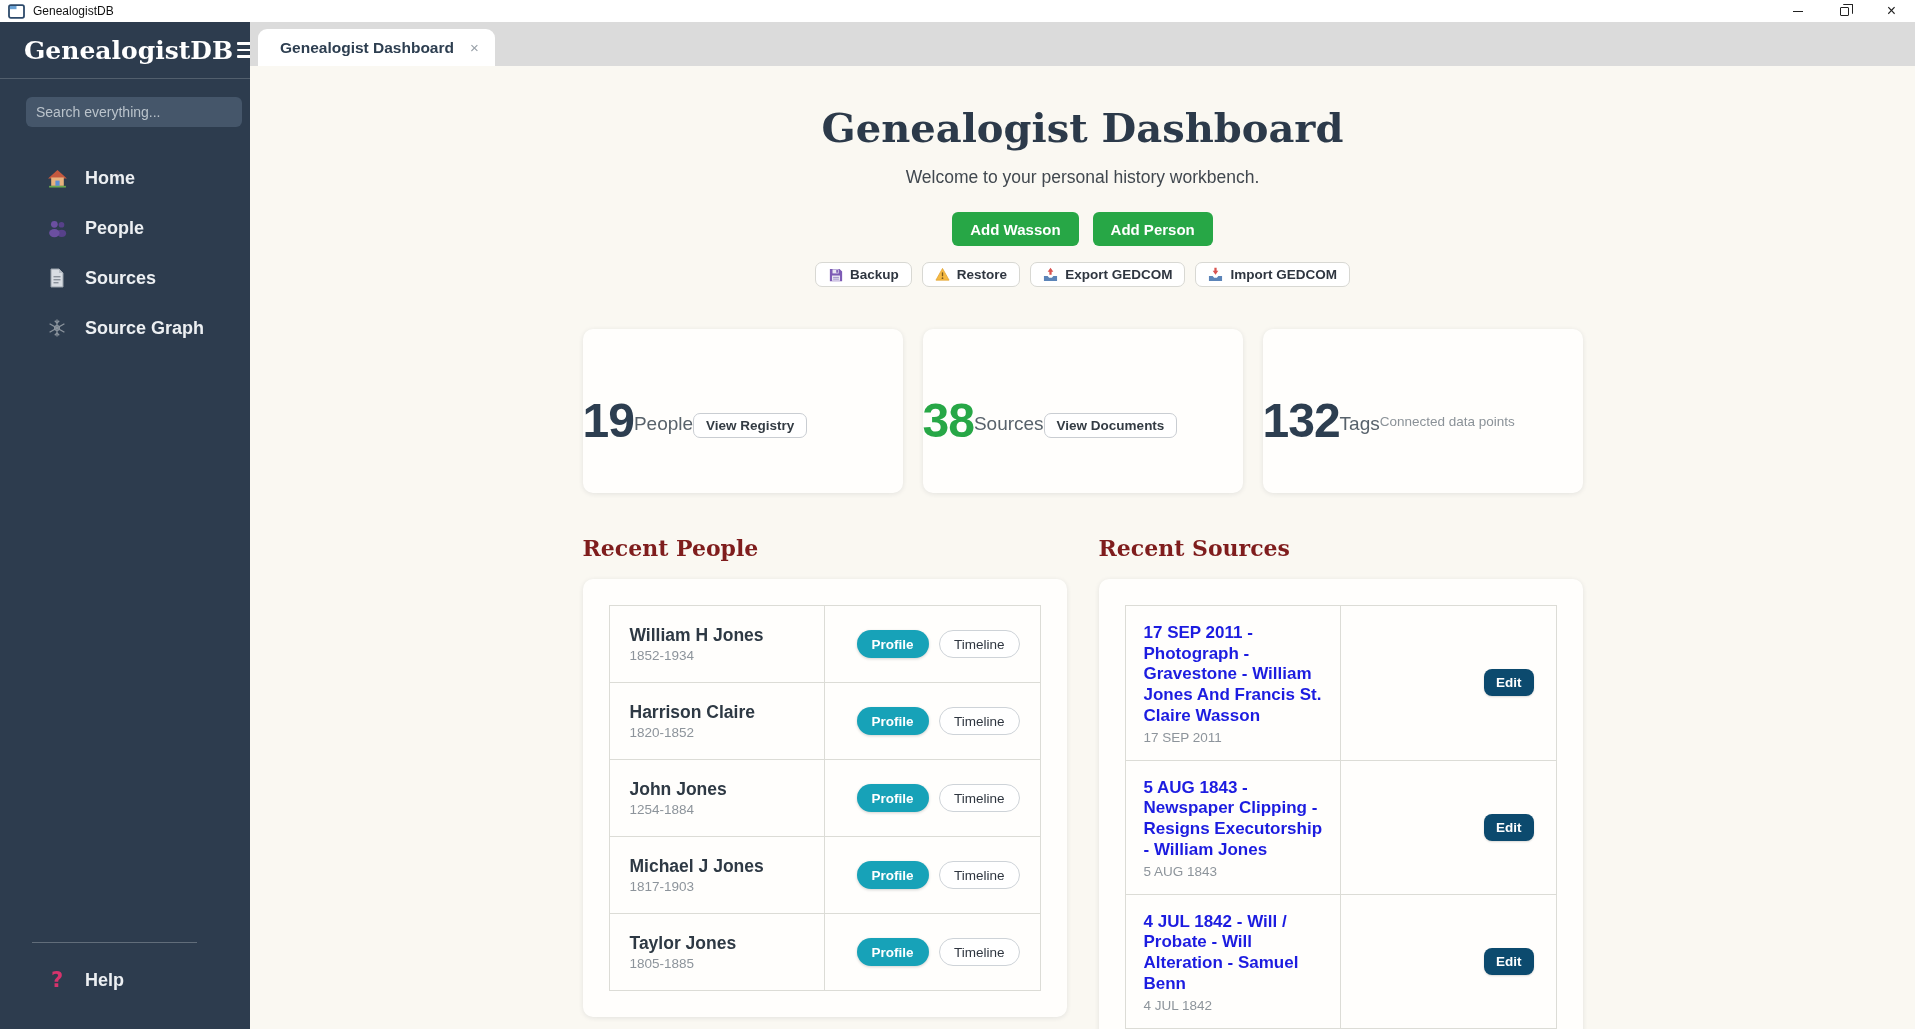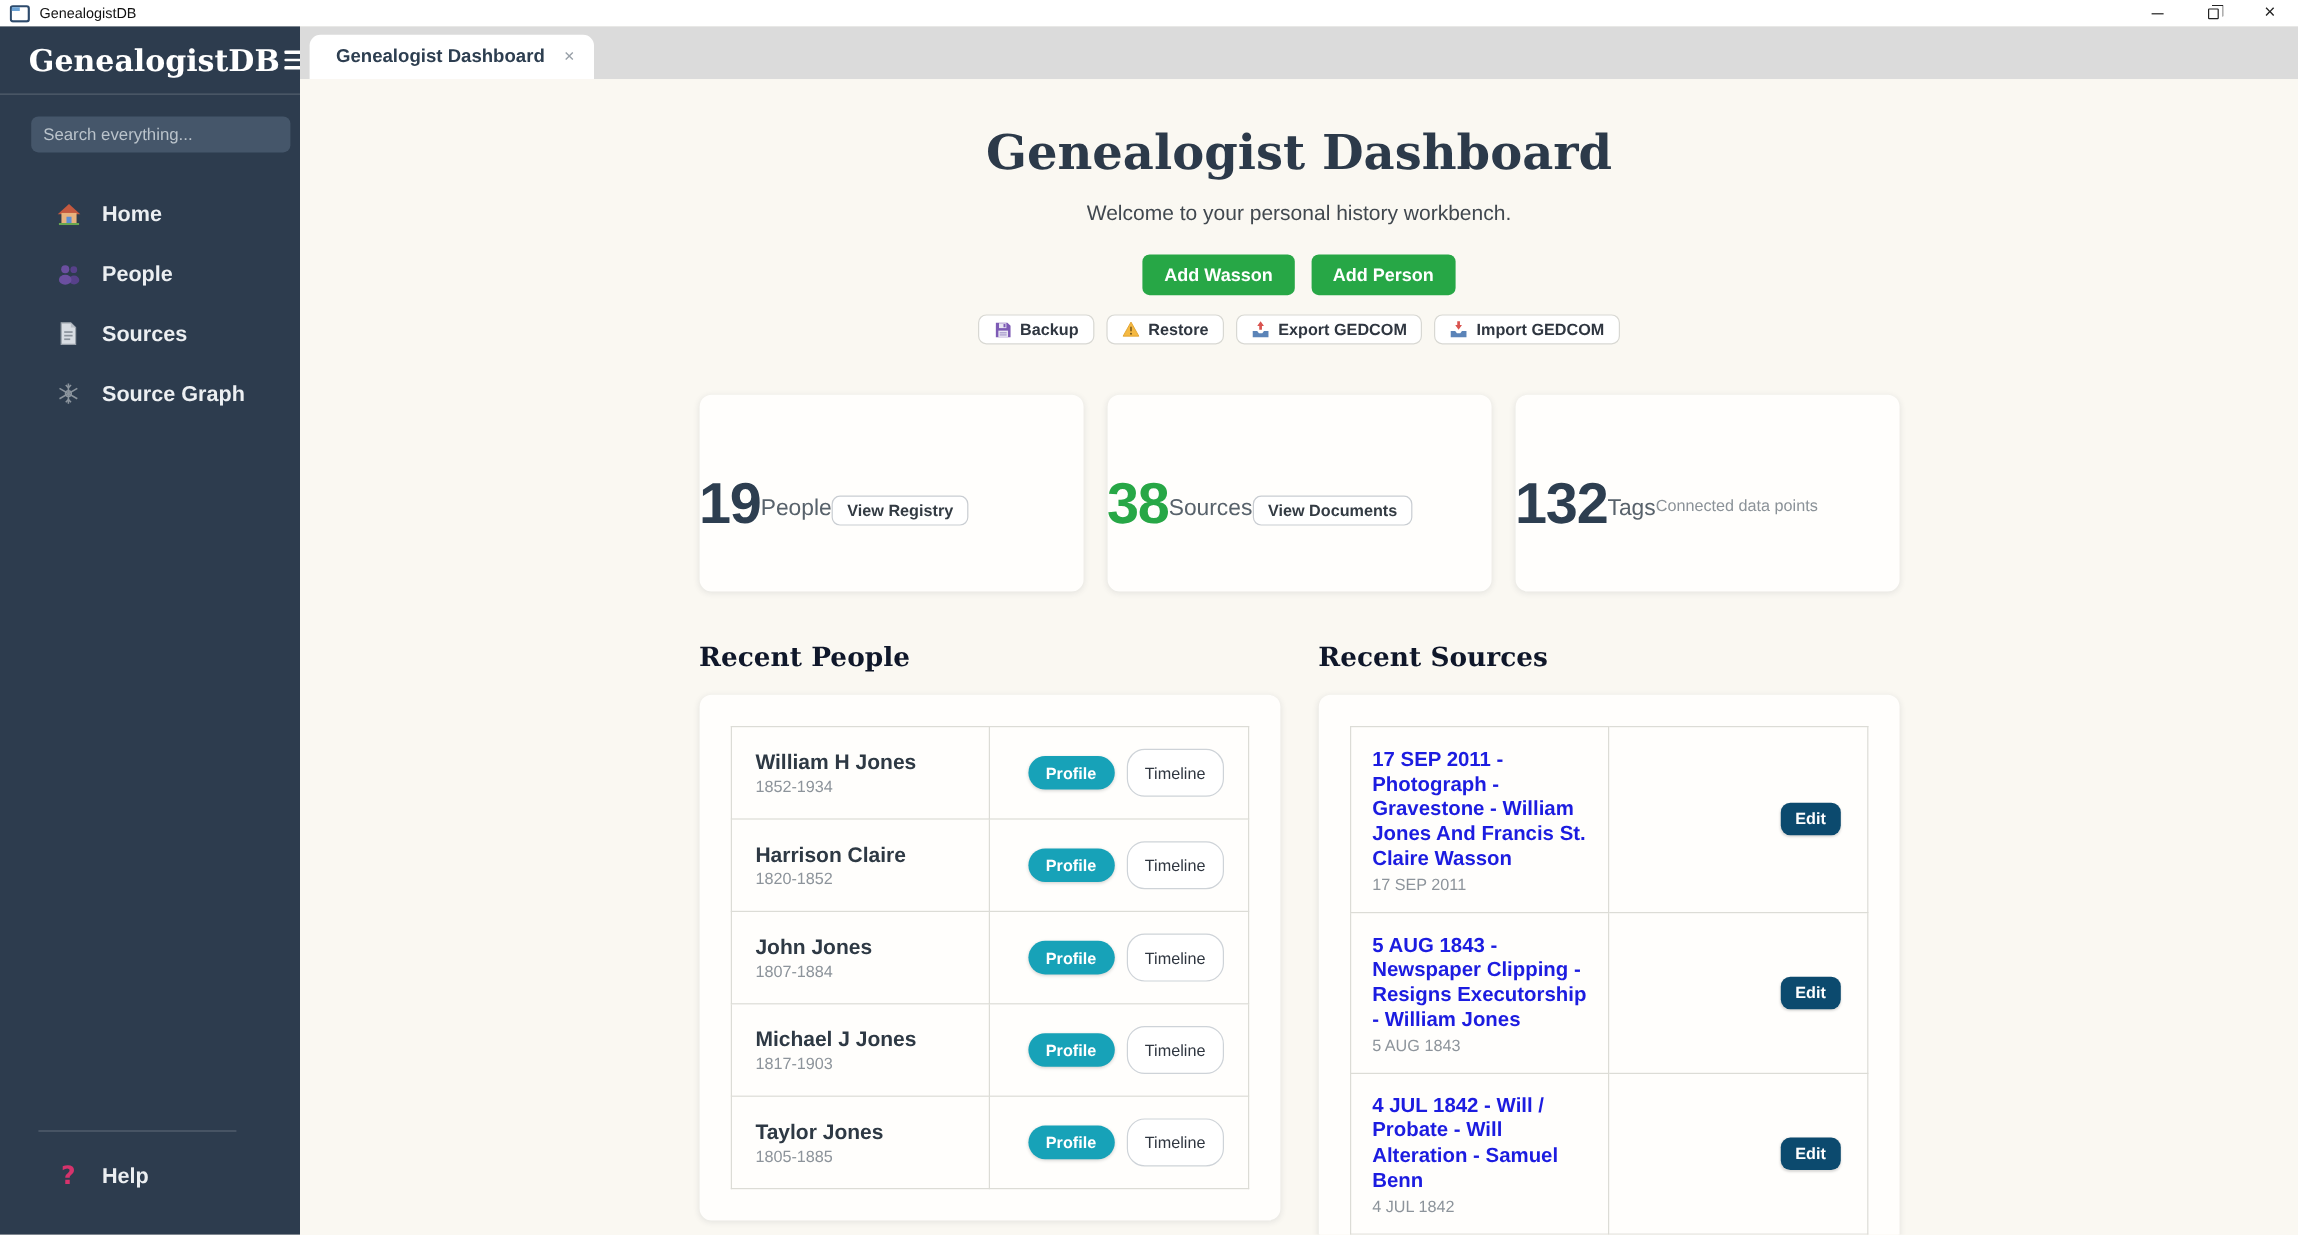--- a/index.html
+++ b/index.html
@@ -61,32 +61,32 @@
   .stat-card { flex:1; height:164px; background:#fffefc; border-radius:10px; box-shadow:0 1px 5px rgba(31,41,55,.10); display:flex; flex-direction:row; align-items:center; padding-top:20px; }
   .stat-value { font-size:48px; font-weight:800; color:#2d3e50; letter-spacing:-1px; line-height:1.1; }
   .stat-value.green { color:#27a746; }
   .stat-label { font-size:19px; color:#58626b; margin-top:5px; }
   .btn-outline { margin-top:8px; height:25px; padding:0 12px; background:#fff; border:1px solid #c9cdd2; border-radius:7px; font-size:13.5px; font-weight:700; color:#333b43; }
   .stat-caption { margin-top:0; font-size:13.5px; color:#8b9298; }
 
   
   .sections-row { width:1000px; margin:42px auto 0; display:flex; gap:32px; align-items:flex-start; text-align:left; }
   .section { flex:1; min-width:0; }
-  .section h2 { font-family:"DejaVu Serif","Liberation Serif",serif; font-size:22px; font-weight:700; color:#0f172a; }
+  .section h2 { font-family:"DejaVu Serif","Liberation Serif",serif; font-size:22px; font-weight:700; color:#7f1d1d; }
   .panel { margin-top:18px; background:#fffefc; border-radius:10px; box-shadow:0 1px 5px rgba(31,41,55,.10); padding:26px; }
   .panel table { width:100%; border-collapse:collapse; }
   .panel td { border:1px solid #dcdcd6; vertical-align:middle; }
 
   .cell-main { width:50%; padding:14px 20px; }
   .people-table tr { height:77px; }
   .p-name { font-size:17.5px; font-weight:700; color:#2e3944; }
   .p-years { font-size:13.5px; color:#8d949b; margin-top:2px; }
   .cell-actions { text-align:right; padding-right:20px; white-space:nowrap; }
   .btn-profile { background:#17a2b8; color:#fff; font-weight:700; font-size:13.5px; border:none; border-radius:15px; height:28px; padding:0 15px; box-shadow:0 1px 3px rgba(0,0,0,.18);text-align:right; }
-  .btn-timeline { background:#fff; border:1px solid #ced3d8; border-radius:15px; height:40px; padding:0 14px; font-size:13.5px; color:#2f3640; margin-left:6px; }
+  .btn-timeline { background:#fff; border:1px solid #ced3d8; border-radius:15px; height:28px; padding:0 14px; font-size:13.5px; color:#2f3640; margin-left:6px; }
 
   .src-main { width:50%; padding:17px 16px 15px 18px; }
   .src-title { display:block; color:#1c1ce0; font-weight:700; font-size:17px; line-height:1.22; text-decoration:none; cursor:pointer; }
   .src-date { margin-top:3px; font-size:13.5px; color:#8d949b; }
   .src-actions { text-align:right; padding-right:22px; }
   .btn-edit { background:#0c4a6e; color:#fff; font-weight:700; font-size:13.5px; border:none; border-radius:8px; height:27px; padding:0 12px; box-shadow:0 1px 2px rgba(0,0,0,.15); }
 </style>
 </head>
 <body>
 
@@ -287,21 +287,21 @@
                     <div class="p-years">1820-1852</div>
                   </td>
                   <td class="cell-actions">
                     <button class="btn-profile">Profile</button>
                     <button class="btn-timeline">Timeline</button>
                   </td>
                 </tr>
                 <tr>
                   <td class="cell-main">
                     <div class="p-name">John Jones</div>
-                    <div class="p-years">1807-1884</div>
+                    <div class="p-years">1254-1884</div>
                   </td>
                   <td class="cell-actions">
                     <button class="btn-profile">Profile</button>
                     <button class="btn-timeline">Timeline</button>
                   </td>
                 </tr>
                 <tr>
                   <td class="cell-main">
                     <div class="p-name">Michael J Jones</div>
                     <div class="p-years">1817-1903</div>

